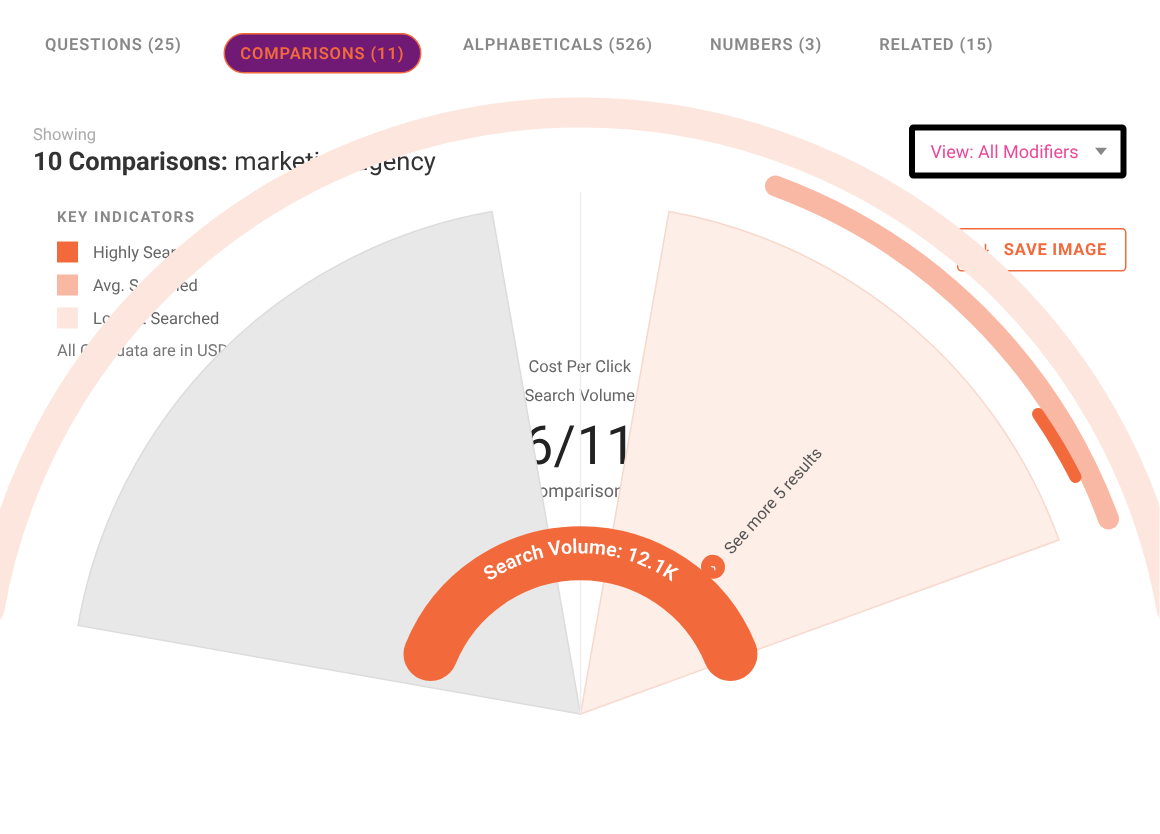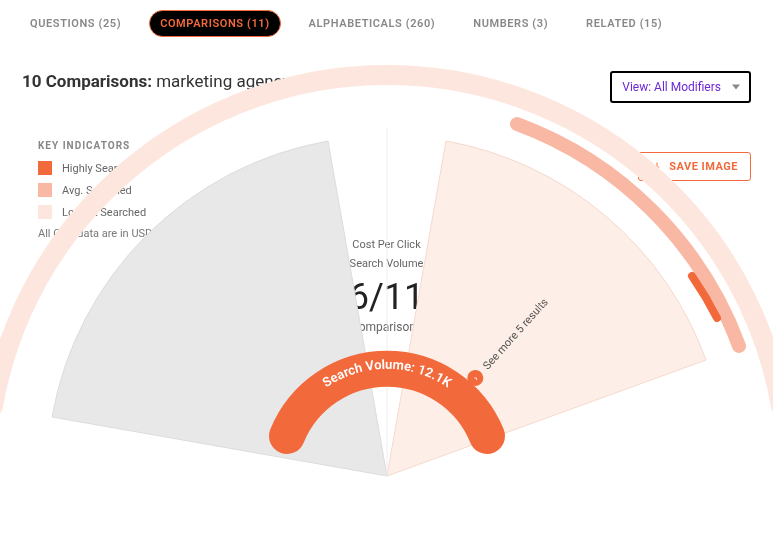--- a/index.html
+++ b/index.html
@@ -1,28 +1,28 @@
 <!DOCTYPE html>
 <html><head>
 <meta charset="utf-8">
 <style>
   * { box-sizing: border-box; margin: 0; padding: 0; }
   body { font-family: -apple-system, BlinkMacSystemFont, "Segoe UI", Roboto, Arial, sans-serif; background:#fff; color:#333; width:773px; height:556px; overflow:hidden; position:relative; }
 
   
   .tabs { display:flex; gap:18px; padding:10px 20px 12px 20px; align-items:center; border-bottom:0; }
   .tab { font-size:11px; letter-spacing:0.6px; font-weight:600; color:#888; cursor:pointer; padding:6px 10px; border-radius:999px; white-space:nowrap; }
-  .tab.active { color:#f26a3c; border:1px solid #f26a3c; background:#000000; }
+  .tab.active { color:#f26a3c; border:1px solid #f26a3c; background:#701a75;margin-top:12px; }
 
   
   .header { display:flex; justify-content:space-between; align-items:flex-start; padding:22px 22px 0 22px; }
   .showing { font-size:11px; color:#aaa; margin-bottom:2px; }
   .title { font-size:17px; color:#333; }
   .title-strong { font-weight:700; }
-  .view-select { border:2px solid #000000; border-radius:3px; padding:7px 28px 7px 10px; font-size:12px; color:#6d28d9; position:relative; cursor:pointer; }
+  .view-select { border:4px solid #000000; border-radius:3px; padding:7px 28px 7px 10px; font-size:12px; color:#ec4899; position:relative; cursor:pointer; }
   .view-select::after { content:""; position:absolute; right:9px; top:50%; width:0; height:0; border-left:4px solid transparent; border-right:4px solid transparent; border-top:5px solid #888; transform:translateY(-50%); }
 
   
   .indicators { position:absolute; left:38px; top:140px; font-size:11px; color:#666; }
   .ind-title { font-size:10px; letter-spacing:1px; font-weight:700; color:#888; margin-bottom:10px; }
   .ind-row { display:flex; align-items:center; gap:10px; margin-bottom:8px; }
   .swatch { width:14px; height:14px; }
   .sw-high { background:#f26a3c; }
   .sw-avg { background:#f9b8a3; }
   .sw-low { background:#fde6dd; }
@@ -41,27 +41,28 @@
   
   .radial { position:absolute; left:50%; transform:translateX(-50%); bottom:-360px; }
   .radial svg { display:block; }
 </style>
 </head>
 <body>
 
 <div class="tabs">
   <div class="tab">QUESTIONS (25)</div>
   <div class="tab active">COMPARISONS (11)</div>
-  <div class="tab">ALPHABETICALS (260)</div>
+  <div class="tab">ALPHABETICALS (526)</div>
   <div class="tab">NUMBERS (3)</div>
   <div class="tab">RELATED (15)</div>
 </div>
 
 <div class="header">
   <div>
+    <div class="showing">Showing</div>
     <div class="title">
       <span class="title-strong">10 Comparisons:</span><span> marketing agency</span>
     </div>
   </div>
   <div class="view-select">
     <span>View: All Modifiers</span>
     <span></span>
   </div>
 </div>
 

